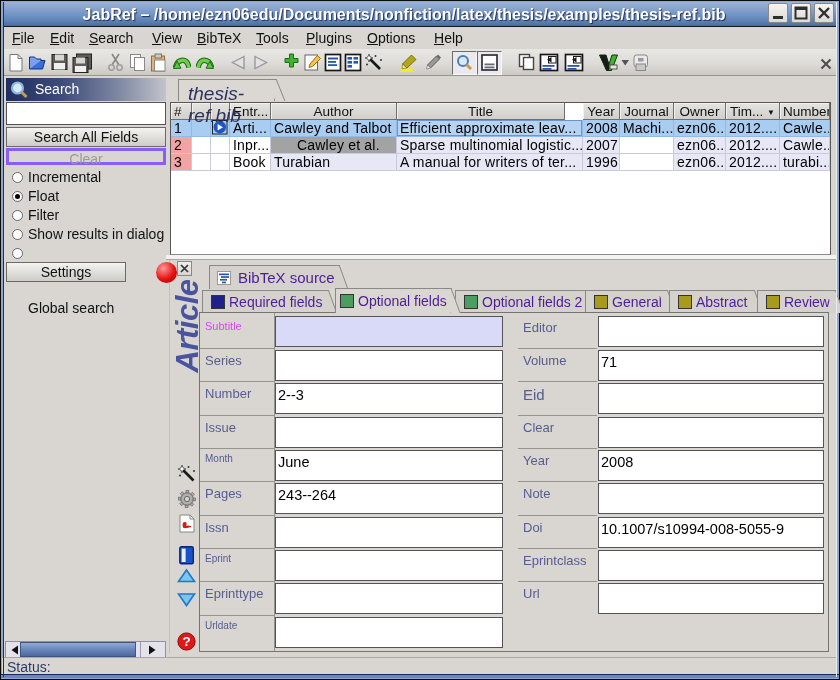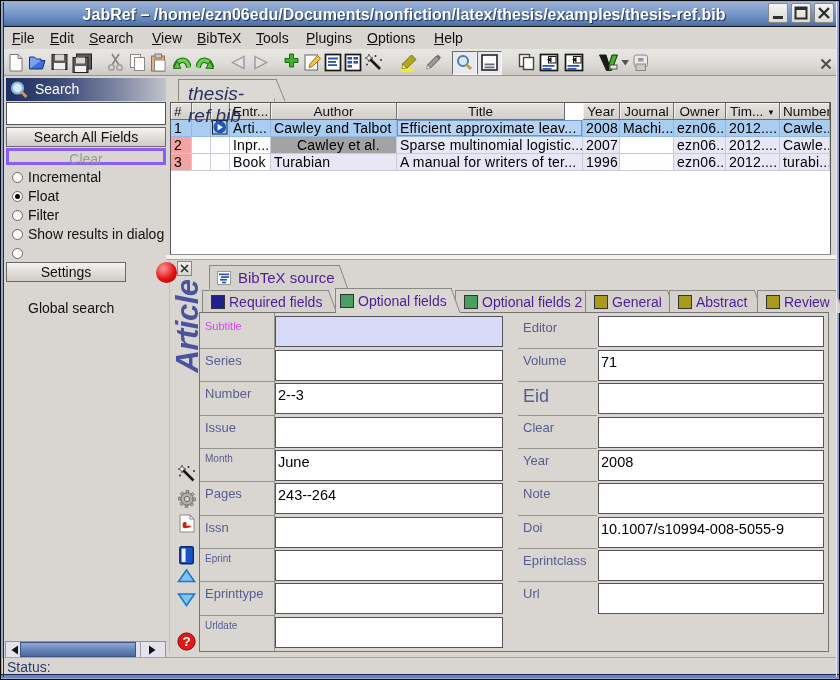--- a/index.html
+++ b/index.html
@@ -338,21 +338,21 @@
 <div style="left:200px;top:581px;width:74px;height:1px;background:#96948f;z-index:3;"></div>
 <div class="finput" style="left:275px;top:583px;width:228px;height:31px;background:#fff;z-index:3;border:1px solid #55535a;"></div>
 <div style="left:205px;top:620px;white-space:nowrap;font-size:10px;color:#565c90;z-index:3;">Urldate</div>
 <div style="left:200px;top:615px;width:74px;height:1px;background:#96948f;z-index:3;"></div>
 <div class="finput" style="left:275px;top:617px;width:228px;height:31px;background:#fff;z-index:3;border:1px solid #55535a;"></div>
 <div style="left:523px;top:320px;white-space:nowrap;font-size:13px;color:#565c90;z-index:3;">Editor</div>
 <div class="finput" style="left:598px;top:316px;width:226px;height:31px;z-index:3;"></div>
 <div style="left:523px;top:353px;white-space:nowrap;font-size:13px;color:#565c90;z-index:3;">Volume</div>
 <div style="left:518px;top:348px;width:79px;height:1px;background:#96948f;z-index:3;"></div>
 <div class="finput" style="left:598px;top:350px;width:226px;height:31px;z-index:3;">71</div>
-<div style="left:523px;top:386px;white-space:nowrap;font-size:18px;color:#565c90;z-index:3;">Eid</div>
+<div style="left:523px;top:386px;white-space:nowrap;font-size:15px;color:#565c90;z-index:3;">Eid</div>
 <div style="left:518px;top:381px;width:79px;height:1px;background:#96948f;z-index:3;"></div>
 <div class="finput" style="left:598px;top:383px;width:226px;height:31px;z-index:3;"></div>
 <div style="left:523px;top:420px;white-space:nowrap;font-size:13px;color:#565c90;z-index:3;">Clear</div>
 <div style="left:518px;top:415px;width:79px;height:1px;background:#96948f;z-index:3;"></div>
 <div class="finput" style="left:598px;top:417px;width:226px;height:31px;z-index:3;"></div>
 <div style="left:523px;top:453px;white-space:nowrap;font-size:13px;color:#565c90;z-index:3;">Year</div>
 <div style="left:518px;top:448px;width:79px;height:1px;background:#96948f;z-index:3;"></div>
 <div class="finput" style="left:598px;top:450px;width:226px;height:31px;z-index:3;">2008</div>
 <div style="left:523px;top:486px;white-space:nowrap;font-size:13px;color:#565c90;z-index:3;">Note</div>
 <div style="left:518px;top:481px;width:79px;height:1px;background:#96948f;z-index:3;"></div>

